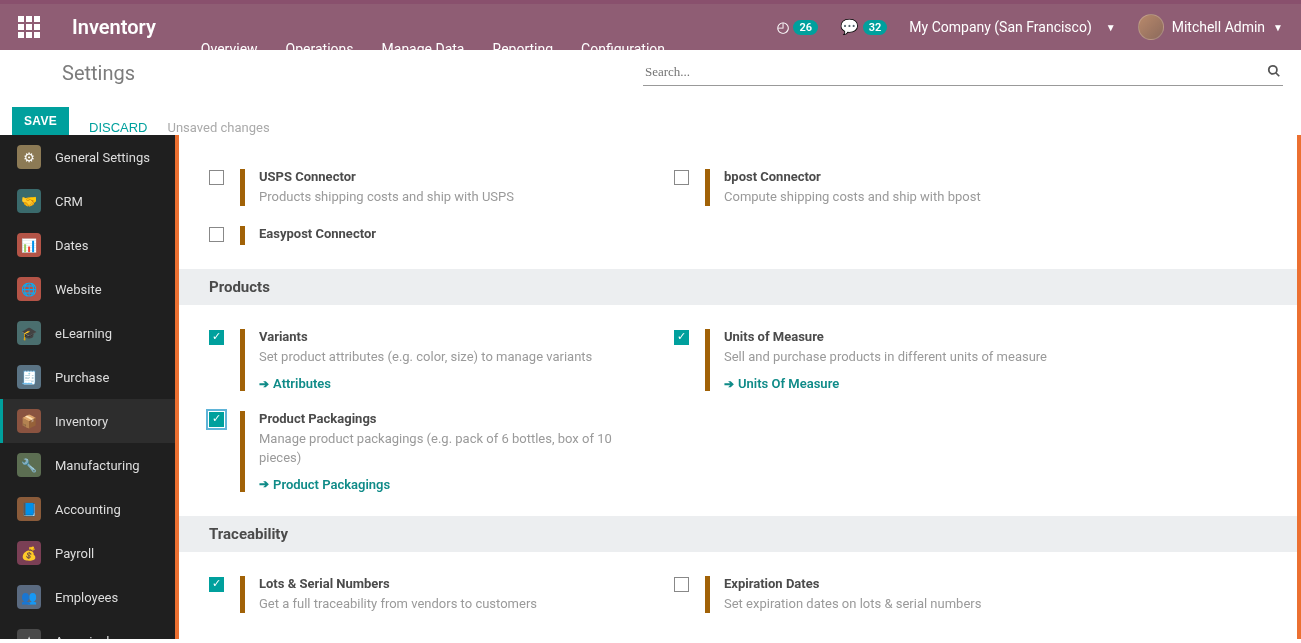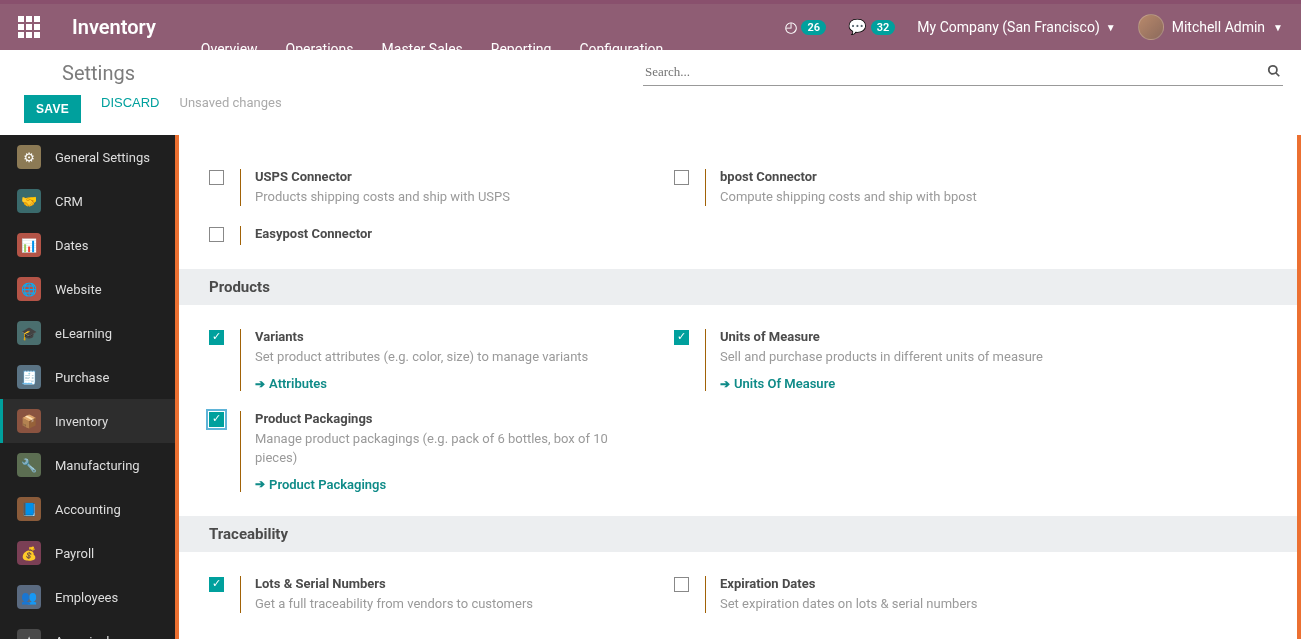--- a/index.html
+++ b/index.html
@@ -10,34 +10,34 @@
 .apps-btn { width:26px; display:flex; flex-wrap:wrap; gap:2px; margin-right:28px; }
 .apps-btn span { width:6px; height:6px; background:#fff; }
 .brand { font-size:20px; font-weight:600; margin-right:45px; }
 .top-menu { display:flex; gap:28px;margin-top:44px; }
 .top-menu a { color:#fff; font-size:14px; text-decoration:none; }
 .top-spacer { flex:1; }
 .top-right { display:flex; align-items:center; gap:22px; font-size:14px; }
 .badge-item { display:flex; align-items:center; gap:4px; }
 .badge-pill { background:#00a09d; color:#fff; font-size:11px; padding:1px 6px; border-radius:10px; font-weight:600; }
 .badge-icon { color:#fff; font-size:15px; }
-.company { display:flex; align-items:center; gap:6px; }
+.company { display:flex; align-items:center; gap:14px; }
 .caret { font-size:10px; }
 .user { display:flex; align-items:center; gap:8px; }
 .avatar { width:26px; height:26px; border-radius:50%; background:linear-gradient(135deg,#b8896b,#8c6a5c); border:1px solid #fff3; }
 
 
 .controlbar { height:45px; display:flex; align-items:center; padding:0 18px 0 18px; border-bottom:0;margin-left:44px; }
 .page-title { font-size:20px; color:#7c7c7c; font-weight:400; }
 .search-wrap { margin-left:auto; width:640px; border-bottom:1px solid #999; display:flex; align-items:center; padding:4px 2px; }
 .search-wrap input { flex:1; border:none; outline:none; font-size:13px; color:#ec4899;font-family:Liberation Serif, serif; }
 .search-icon { color:#555; font-size:14px; }
 
 
-.actionbar { height:40px; display:flex; align-items:flex-start; padding:0 24px; gap:20px; }
+.actionbar { height:40px; display:flex; align-items:flex-end; padding:0 12px; gap:20px; }
 .btn-save { background:#00a09d; color:#fff; border:none; padding:7px 12px; font-size:12px; font-weight:600; letter-spacing:.3px; cursor:pointer; }
 .btn-discard { color:#00a09d; background:none; border:none; font-size:13px; font-weight:500; cursor:pointer; }
 .unsaved { color:#aaa; font-size:13px; }
 
 
 .body { display:flex; height:504px; }
 .sidebar { width:175px; background:#1f1f1f; overflow:hidden; }
 .side-item { display:flex; align-items:center; gap:14px; padding:10px 14px; color:#ddd; font-size:13px; cursor:pointer; border-left:3px solid transparent; }
 .side-item.active { background:#2d2d2d; border-left:3px solid #00a09d; }
 .side-icon { width:24px; height:24px; border-radius:4px; display:flex; align-items:center; justify-content:center; color:#fff; font-size:13px; flex-shrink:0; }
@@ -45,21 +45,21 @@
 .content { flex:1; overflow:auto; border-left:4px solid #ec7031; display:flex; }
 .inner { flex:1; padding: 10px 0 0 0; border-right:4px solid #ec7031; }
 .section-hdr { background:#eceef0; padding:9px 30px; font-size:15px; font-weight:700; color:#4b4b4b; }
 .settings-grid { display:flex; flex-wrap:wrap; padding:14px 10px; }
 .setting { width:465px; display:flex; gap:16px; padding:10px 20px; }
 .chk { position:relative; top:1px; }
 .chk-box { width:15px; height:15px; border:1px solid #888; display:inline-block; background:#fff; }
 .chk-box.on { background:#00a09d; border-color:#00a09d; position:relative; }
 .chk-box.on::after { content:"✓"; color:#fff; font-size:11px; position:absolute; left:2px; top:-1px; }
 .chk-box.hi { outline:2px solid #5fb4d8; outline-offset:1px; }
-.set-body { border-left:1px solid #a16207; padding-left:14px; }
+.set-body { border-left:5px solid #a16207; padding-left:14px; }
 .set-title { font-weight:700; color:#4b4b4b; font-size:13px; margin-bottom:4px; }
 .set-desc { color:#9a9a9a; font-size:13px; line-height:1.4; }
 .set-link { color:#0f8b88; font-size:13px; font-weight:600; margin-top:10px; display:inline-flex; align-items:center; gap:4px; cursor:pointer; }
 .set-link .arr { font-size:12px; }
 </style>
 </head>
 <body>
 
 <div class="topbar">
   <div class="apps-btn">
@@ -70,21 +70,21 @@
       <span></span>
       <span></span>
       <span></span>
       <span></span>
       <span></span>
   </div>
   <div class="brand">Inventory</div>
   <div class="top-menu">
     <a>Overview</a>
     <a>Operations</a>
-    <a>Master Sales</a>
+    <a>Manage Data</a>
     <a>Reporting</a>
     <a>Configuration</a>
   </div>
   <div class="top-spacer"></div>
   <div class="top-right">
     <div class="badge-item">
       <span class="badge-icon">◴</span>
       <span class="badge-pill">26</span>
     </div>
     <div class="badge-item">

